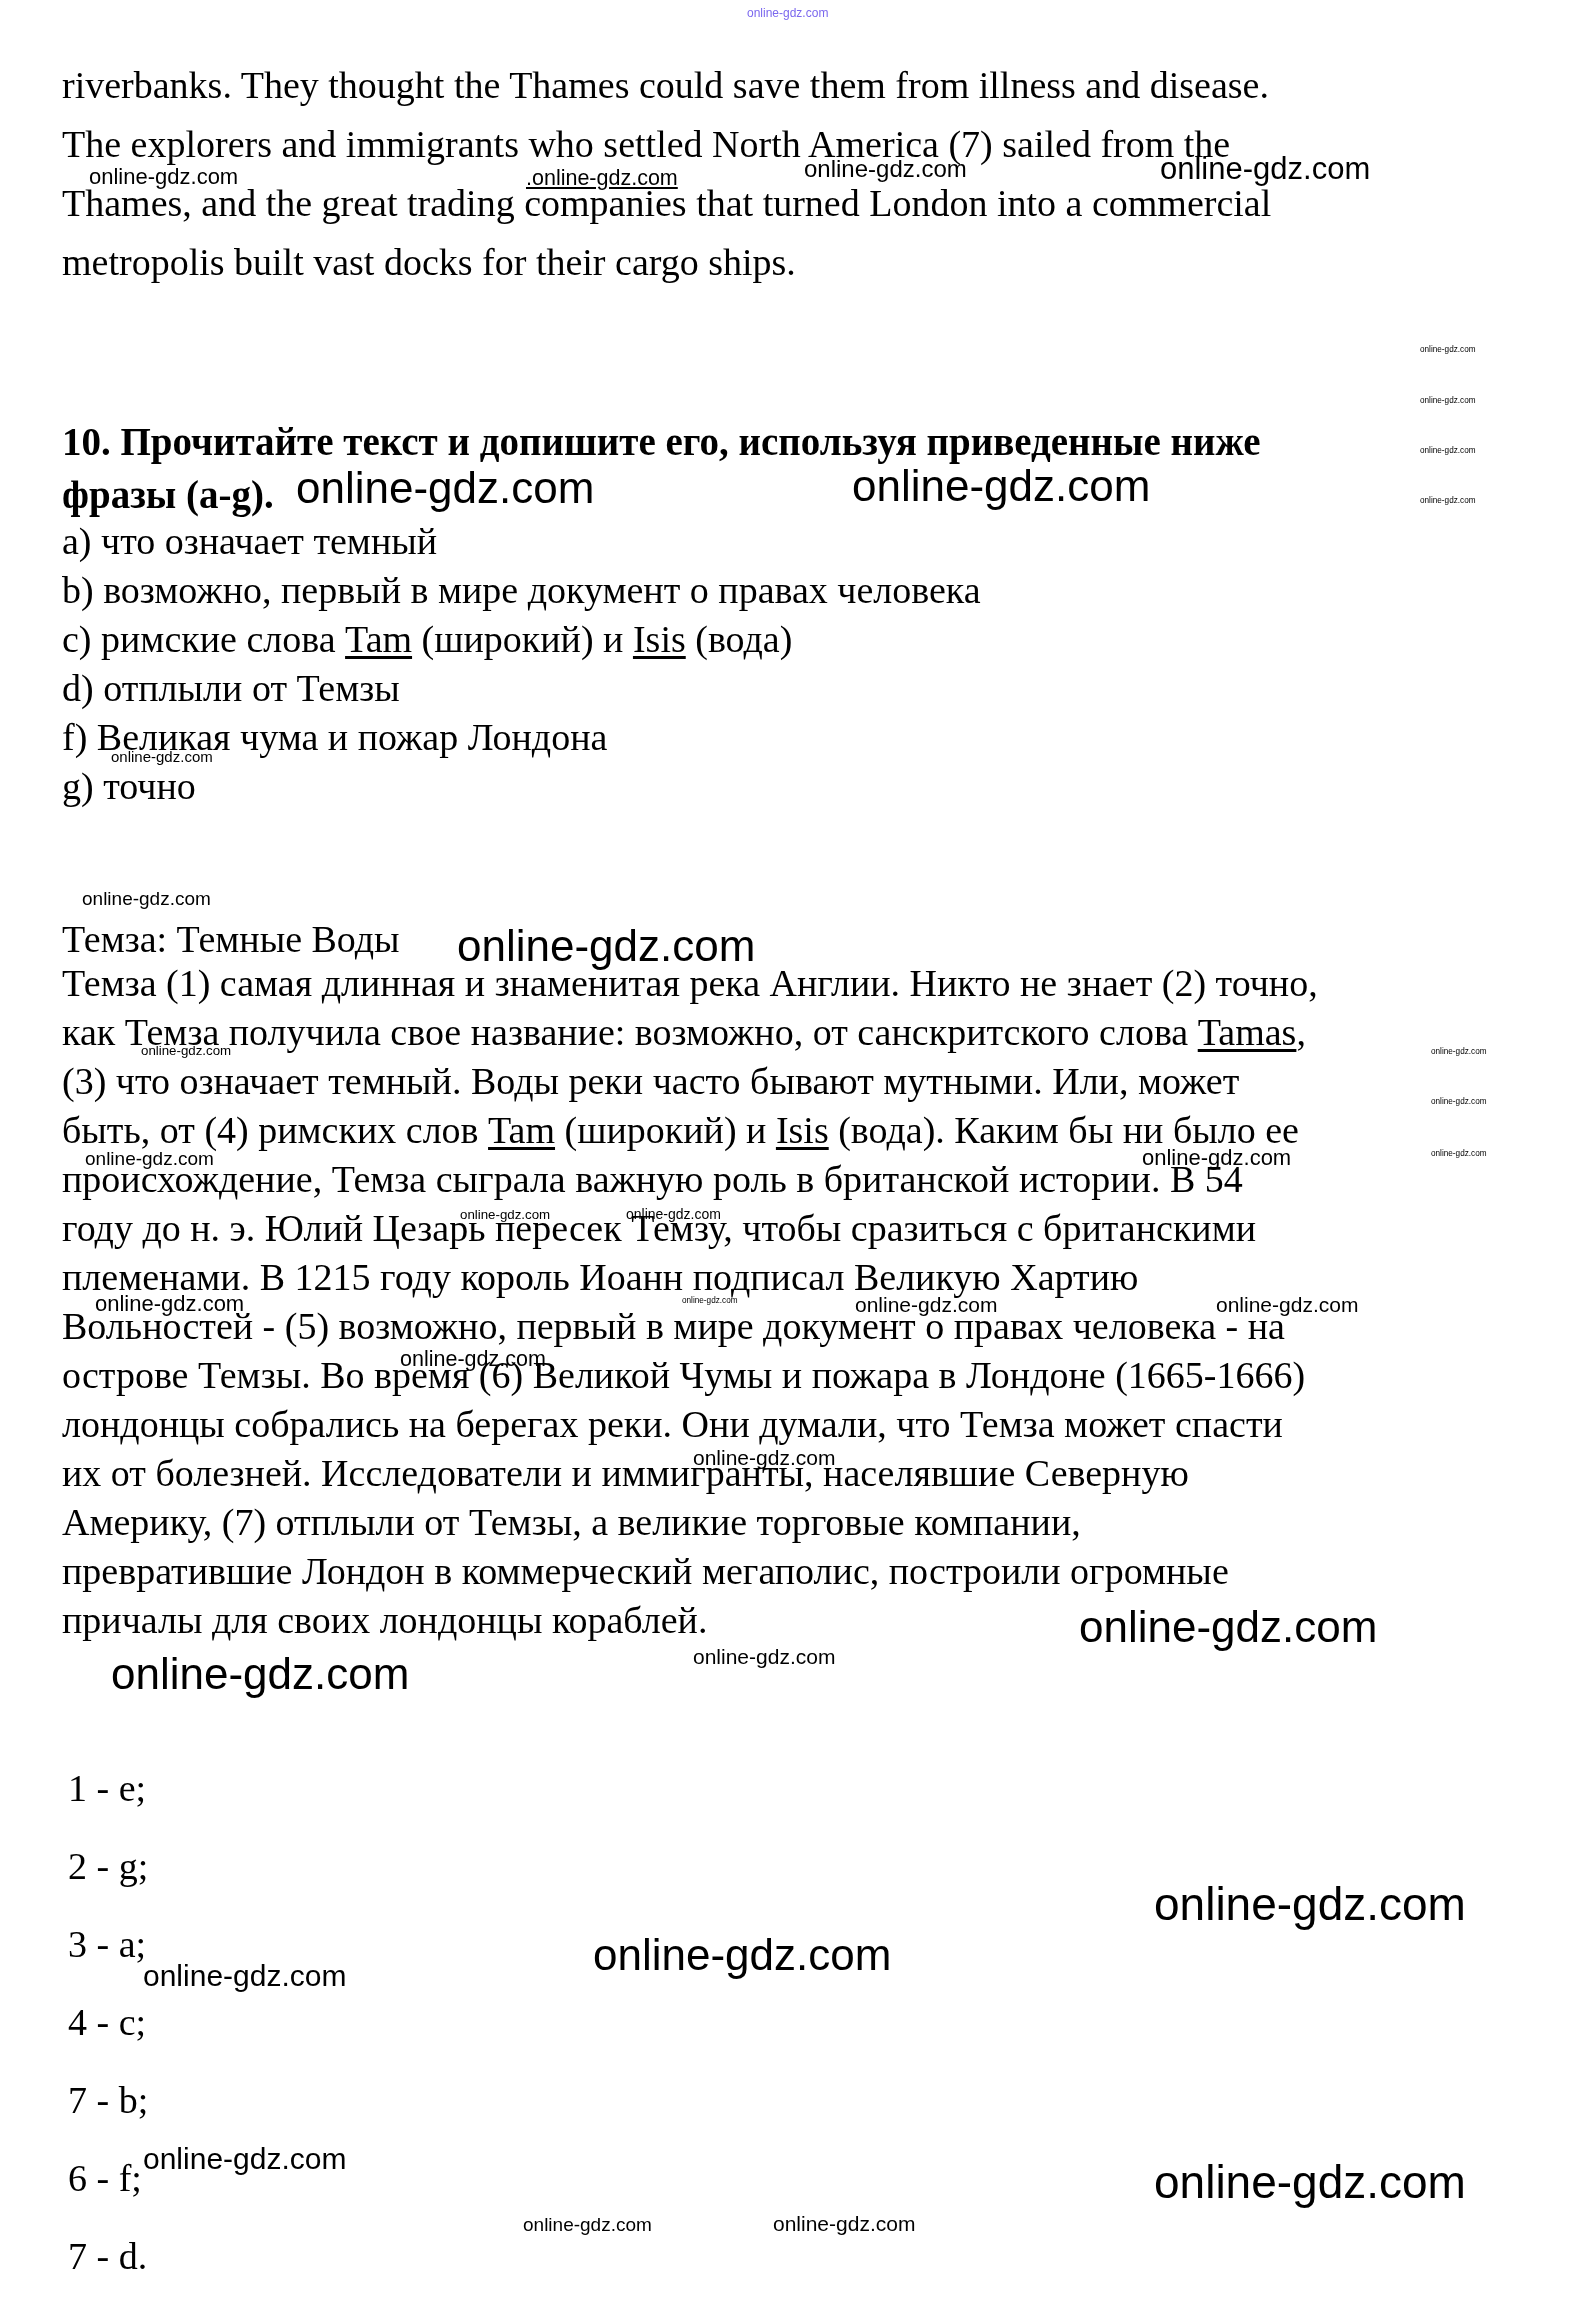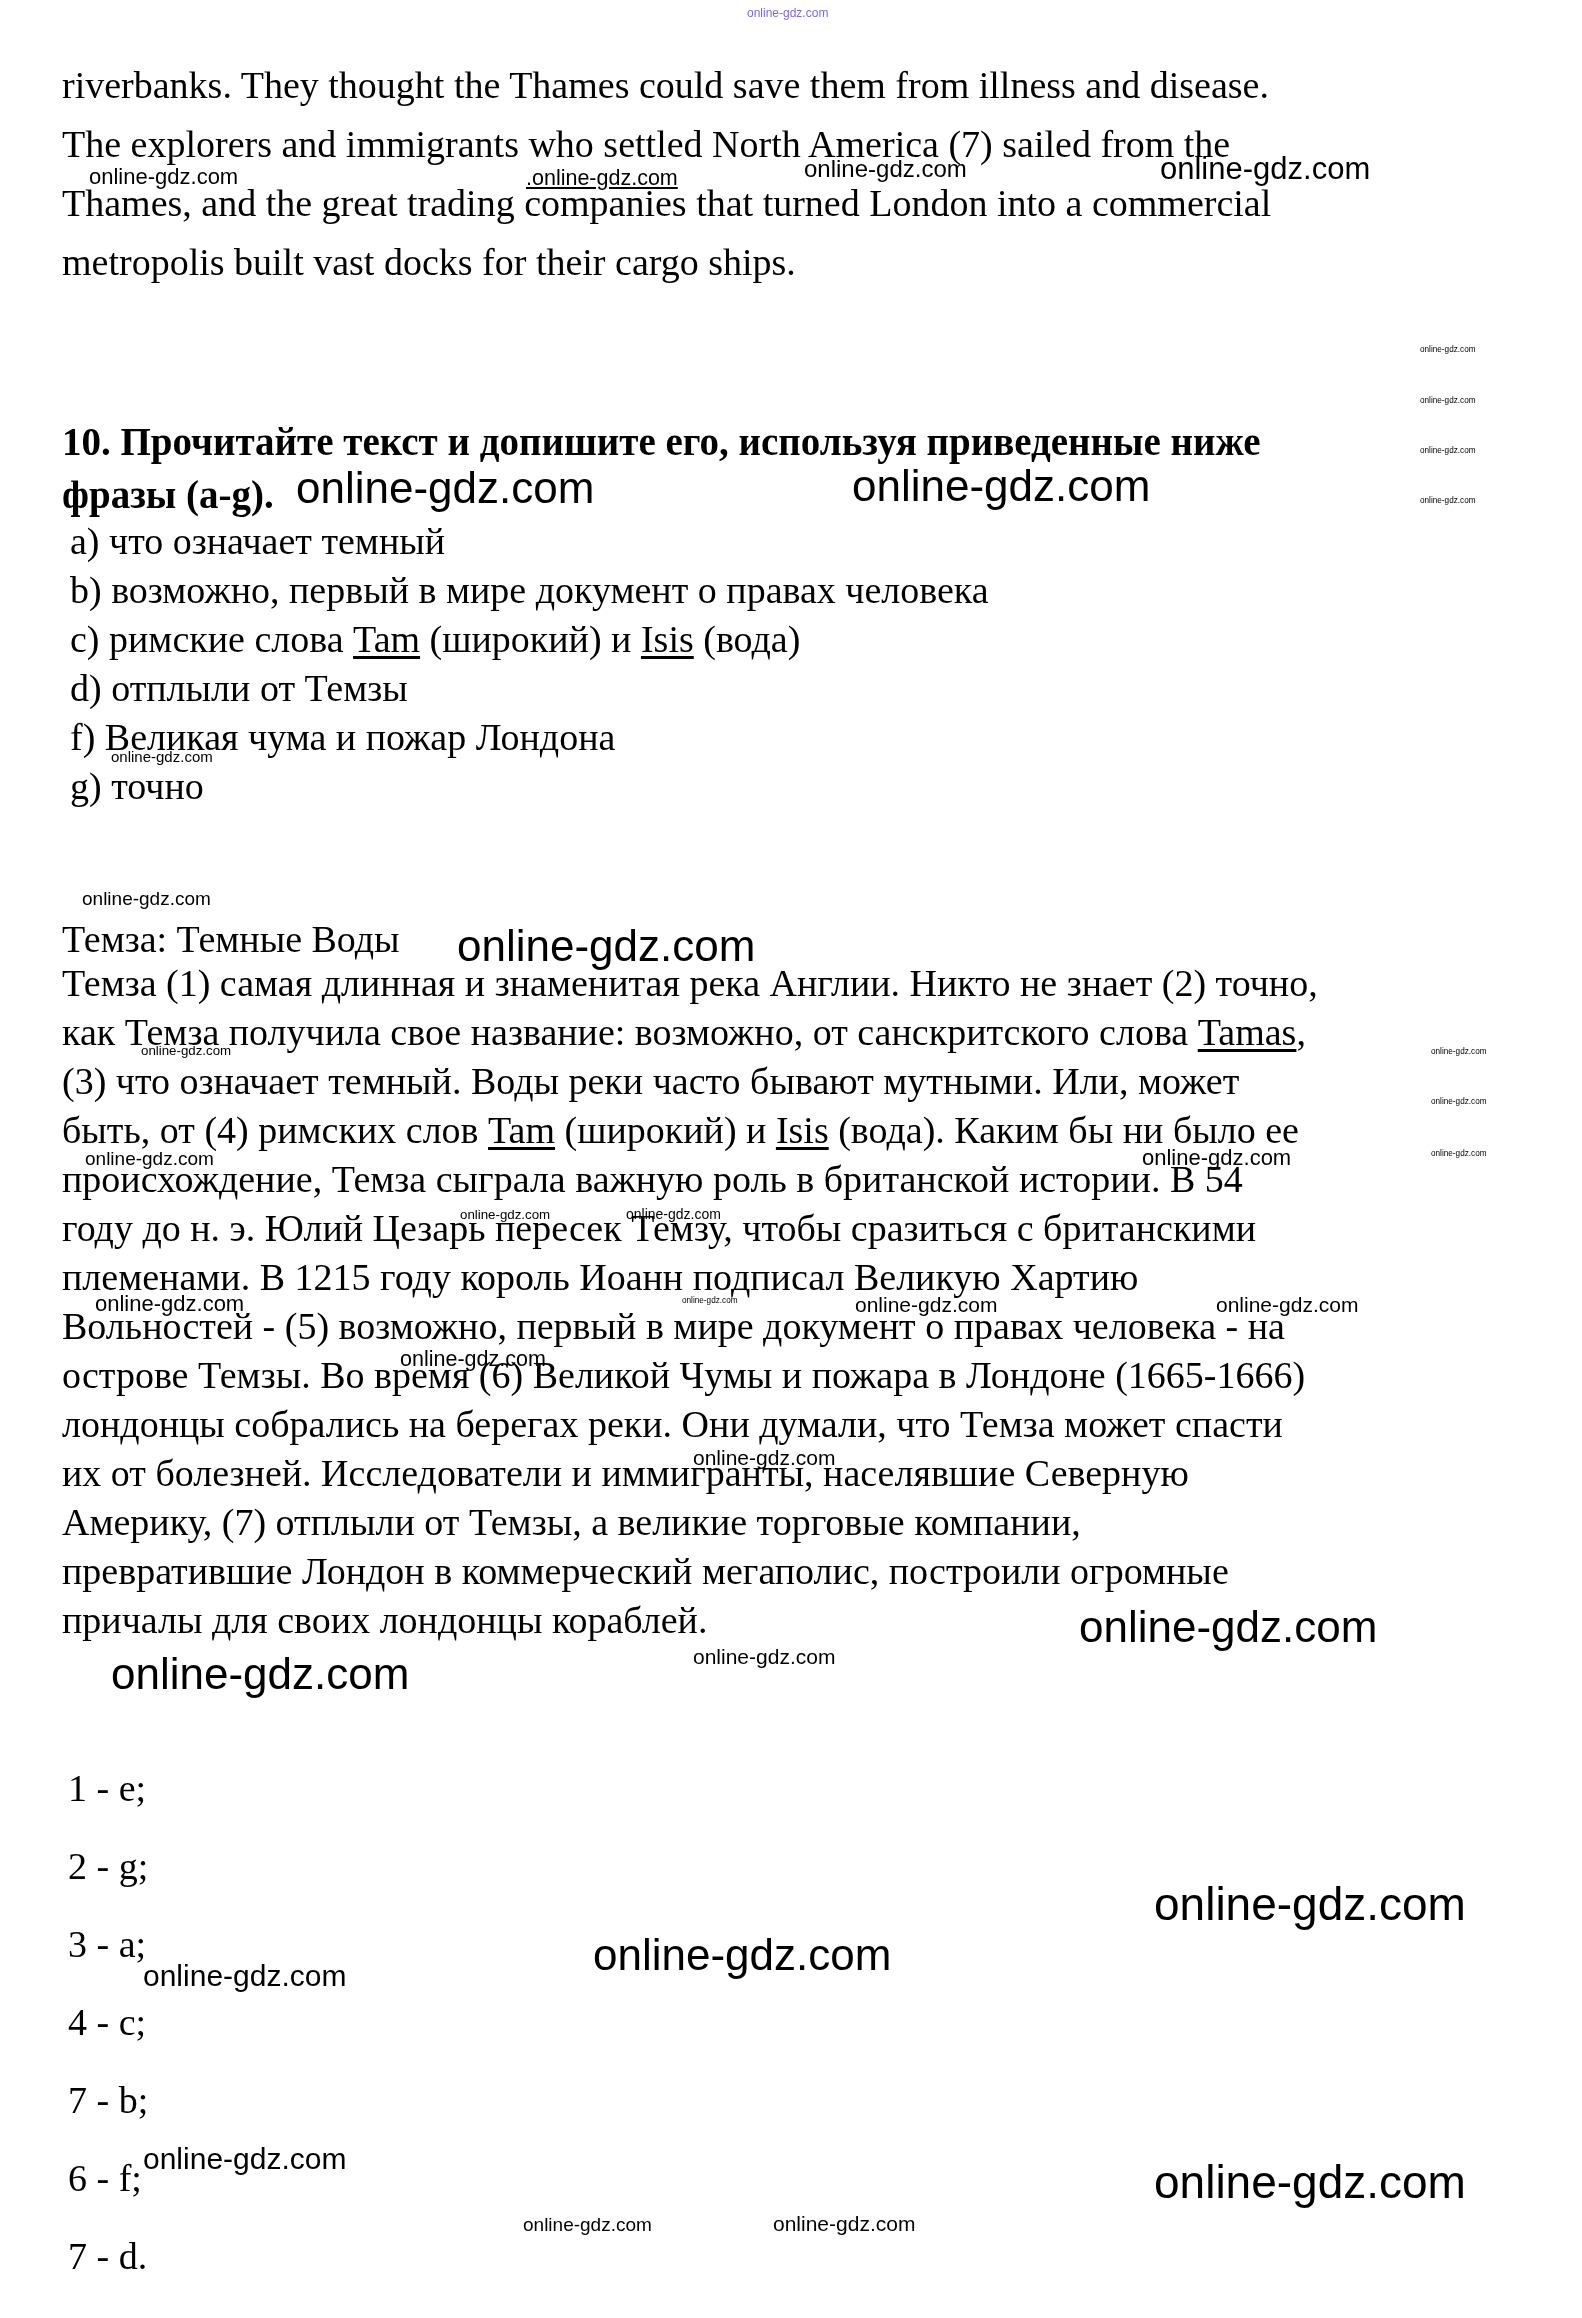--- a/index.html
+++ b/index.html
@@ -3,21 +3,21 @@
 <meta charset="utf-8">
 <style>
   html,body{margin:0;padding:0;background:#ffffff;}
   .page{position:relative;width:1583px;height:2319px;background:#ffffff;overflow:hidden;
         font-family:"Liberation Serif",serif;color:#000000;}
   .blk{position:absolute;white-space:nowrap;}
   .serif51{font-size:38px;}
   .eng .ln{height:59px;line-height:59px;}
   .task-h{font-weight:bold;font-size:39px;}
   .task-h .ln{height:53px;line-height:53px;}
-  .plist .ln{height:49px;line-height:49px;margin-left:8px;}
+  .plist .ln{height:49px;line-height:49px;}
   .trans .ln{height:49px;line-height:49px;}
   .ttl{height:49px;line-height:49px;font-size:38px;}
   .answers .ln{height:78px;line-height:78px;}
   .u{text-decoration:underline;text-underline-offset:4.4px;}
   .wm{position:absolute;font-family:"Liberation Sans",sans-serif;color:#000000;
       white-space:nowrap;line-height:1;font-weight:500;}
   .wm.blue{color:#7b68ee;font-weight:400;}
 </style>
 </head>
 <body>

